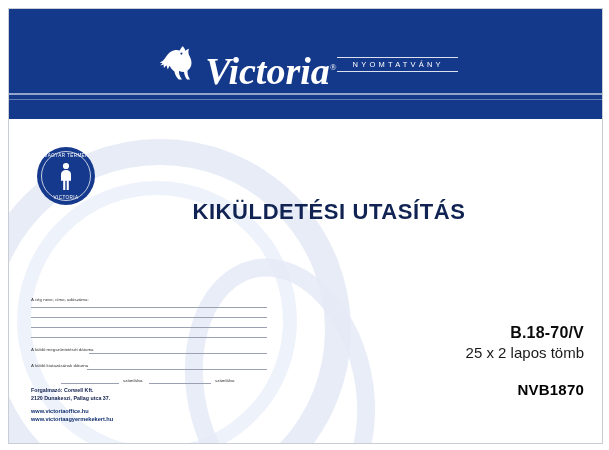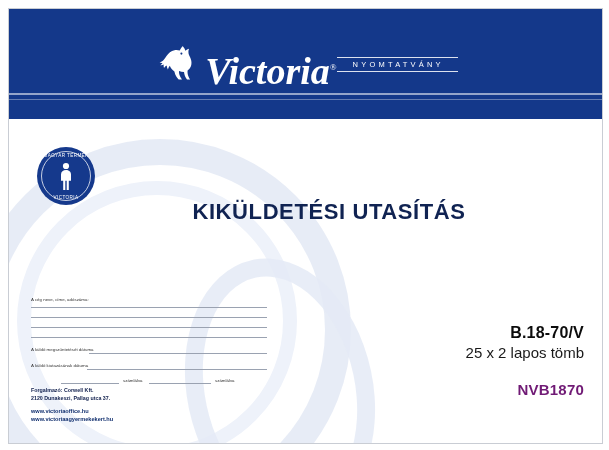--- a/index.html
+++ b/index.html
@@ -255,21 +255,21 @@
     margin-top: 2px;
     font-size: 15px;
     color: #1a1a1a;
   }
   .code-article {
     position: absolute;
     right: 18px;
     top: 262px;
     font-size: 15px;
     font-weight: bold;
-    color: #701a75;
+    color: #000000;
     letter-spacing: .2px;
   }
 
   
   .barcode {
     position: absolute;
     right: 18px;
     bottom: 8px;
     width: 96px;
     height: 40px;

